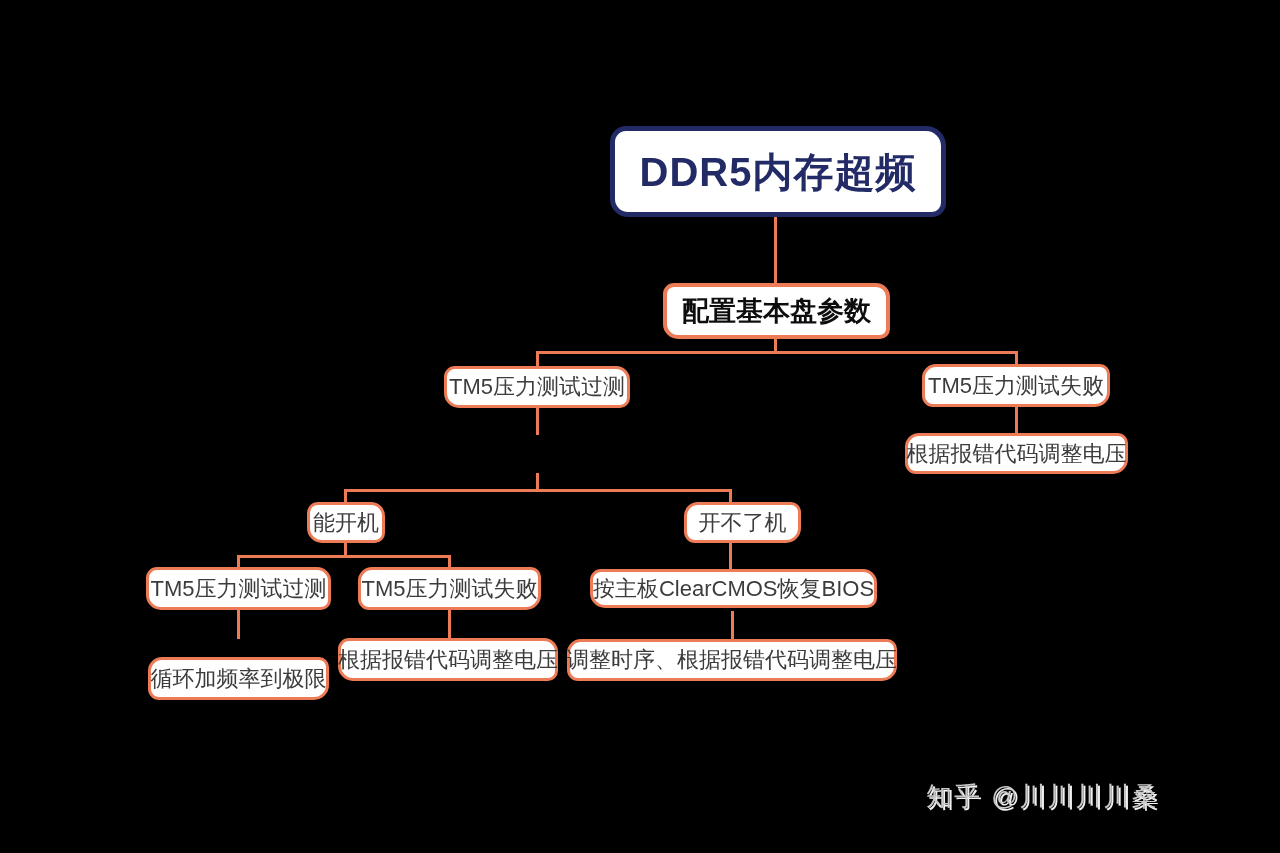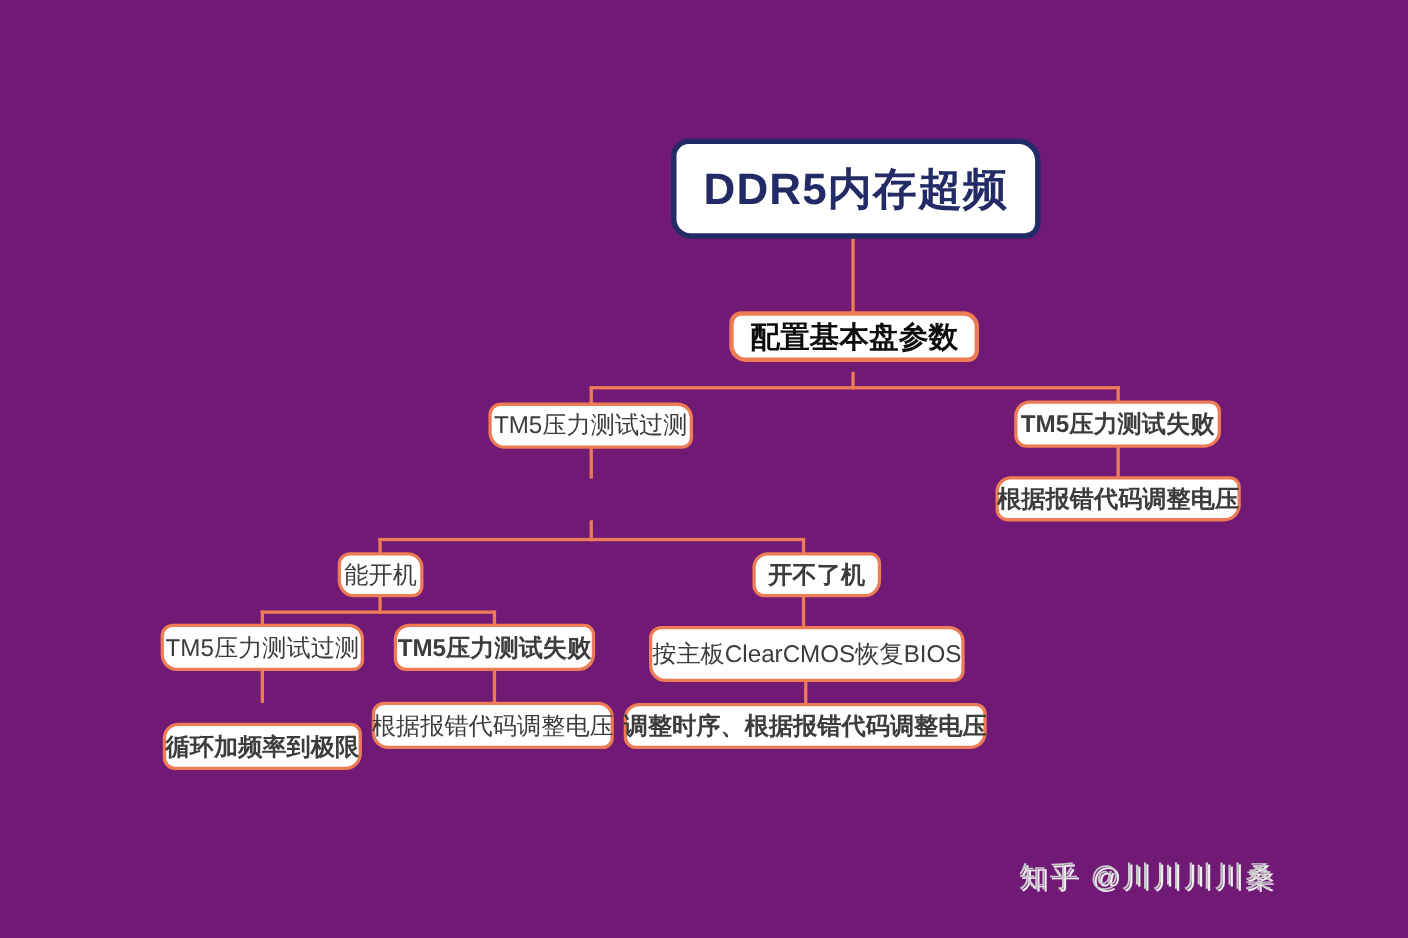--- a/index.html
+++ b/index.html
@@ -8,36 +8,36 @@
     --node-text:#3C3C3C;
   }
   html,body{margin:0;padding:0;}
   body{
     font-family:"Liberation Sans","DejaVu Sans",sans-serif;
     background:#fff;
   }
   #canvas{
     position:relative;
     width:1280px;height:853px;
-    background:#701a75;
+    background:#000000;
     overflow:hidden;
   }
   .node{
     position:absolute;
     display:flex;align-items:center;justify-content:center;
     background:#fff;
     border:3.5px solid var(--orange);
     border-radius:11px 14px 10px 15px;
     color:var(--node-text);
     font-size:22px;
     white-space:nowrap;
     box-sizing:border-box;
     line-height:1;
   }
-  .node.alt{ border-radius:14px 10px 15px 11px;font-weight:bold; }
+  .node.alt{ border-radius:14px 10px 15px 11px; }
   .node.root{
     border:5px solid var(--navy);
     border-radius:16px 20px 14px 18px;
     color:var(--navy);
     font-weight:bold;
     font-size:40px;
     letter-spacing:1px;
   }
   .node.level2{
     font-weight:bold;
@@ -77,38 +77,38 @@
   <div class="hline" style="left:237px;top:555px;width:213px;"></div>
   <div class="vline" style="left:237px;top:555px;height:13px;"></div>
   <div class="vline" style="left:448px;top:555px;height:13px;"></div>
   <div class="vline" style="left:729px;top:542px;height:28px;"></div>
   <div class="vline" style="left:237px;top:609px;height:30px;"></div>
   <div class="vline" style="left:448px;top:609px;height:30px;"></div>
   <div class="vline" style="left:731px;top:611px;height:29px;"></div>
 
   <div class="node root" style="left:610px;top:126px;width:336px;height:91px;">DDR5内存超频</div>
 
-  <div class="node level2" style="left:663px;top:283px;width:227px;height:46px;">配置基本盘参数</div>
+  <div class="node level2" style="left:663px;top:283px;width:227px;height:56px;">配置基本盘参数</div>
 
   <div class="node" style="left:444px;top:366px;width:186px;height:42px;">TM5压力测试过测</div>
 
   <div class="node alt" style="left:922px;top:364px;width:188px;height:43px;">TM5压力测试失败</div>
 
 
   <div class="node alt" style="left:905px;top:433px;width:223px;height:41px;">根据报错代码调整电压</div>
 
   <div class="node" style="left:307px;top:502px;width:78px;height:41px;">能开机</div>
 
   <div class="node alt" style="left:684px;top:502px;width:117px;height:41px;">开不了机</div>
 
   <div class="node" style="left:146px;top:567px;width:185px;height:43px;">TM5压力测试过测</div>
 
   <div class="node alt" style="left:358px;top:567px;width:183px;height:43px;">TM5压力测试失败</div>
 
-  <div class="node" style="left:590px;top:569px;width:287px;height:51px;text-align:center;">按主板ClearCMOS恢复BIOS</div>
+  <div class="node" style="left:590px;top:569px;width:287px;height:39px;text-align:center;">按主板ClearCMOS恢复BIOS</div>
 
   <div class="node alt" style="left:148px;top:638px;width:181px;height:43px;margin-top:19px;">循环加频率到极限</div>
 
   <div class="node" style="left:338px;top:638px;width:220px;height:43px;">根据报错代码调整电压</div>
 
   <div class="node alt" style="left:567px;top:639px;width:330px;height:42px;">调整时序、根据报错代码调整电压</div>
 
   <div class="watermark">知乎 @川川川川桑</div>
 
 </div>

